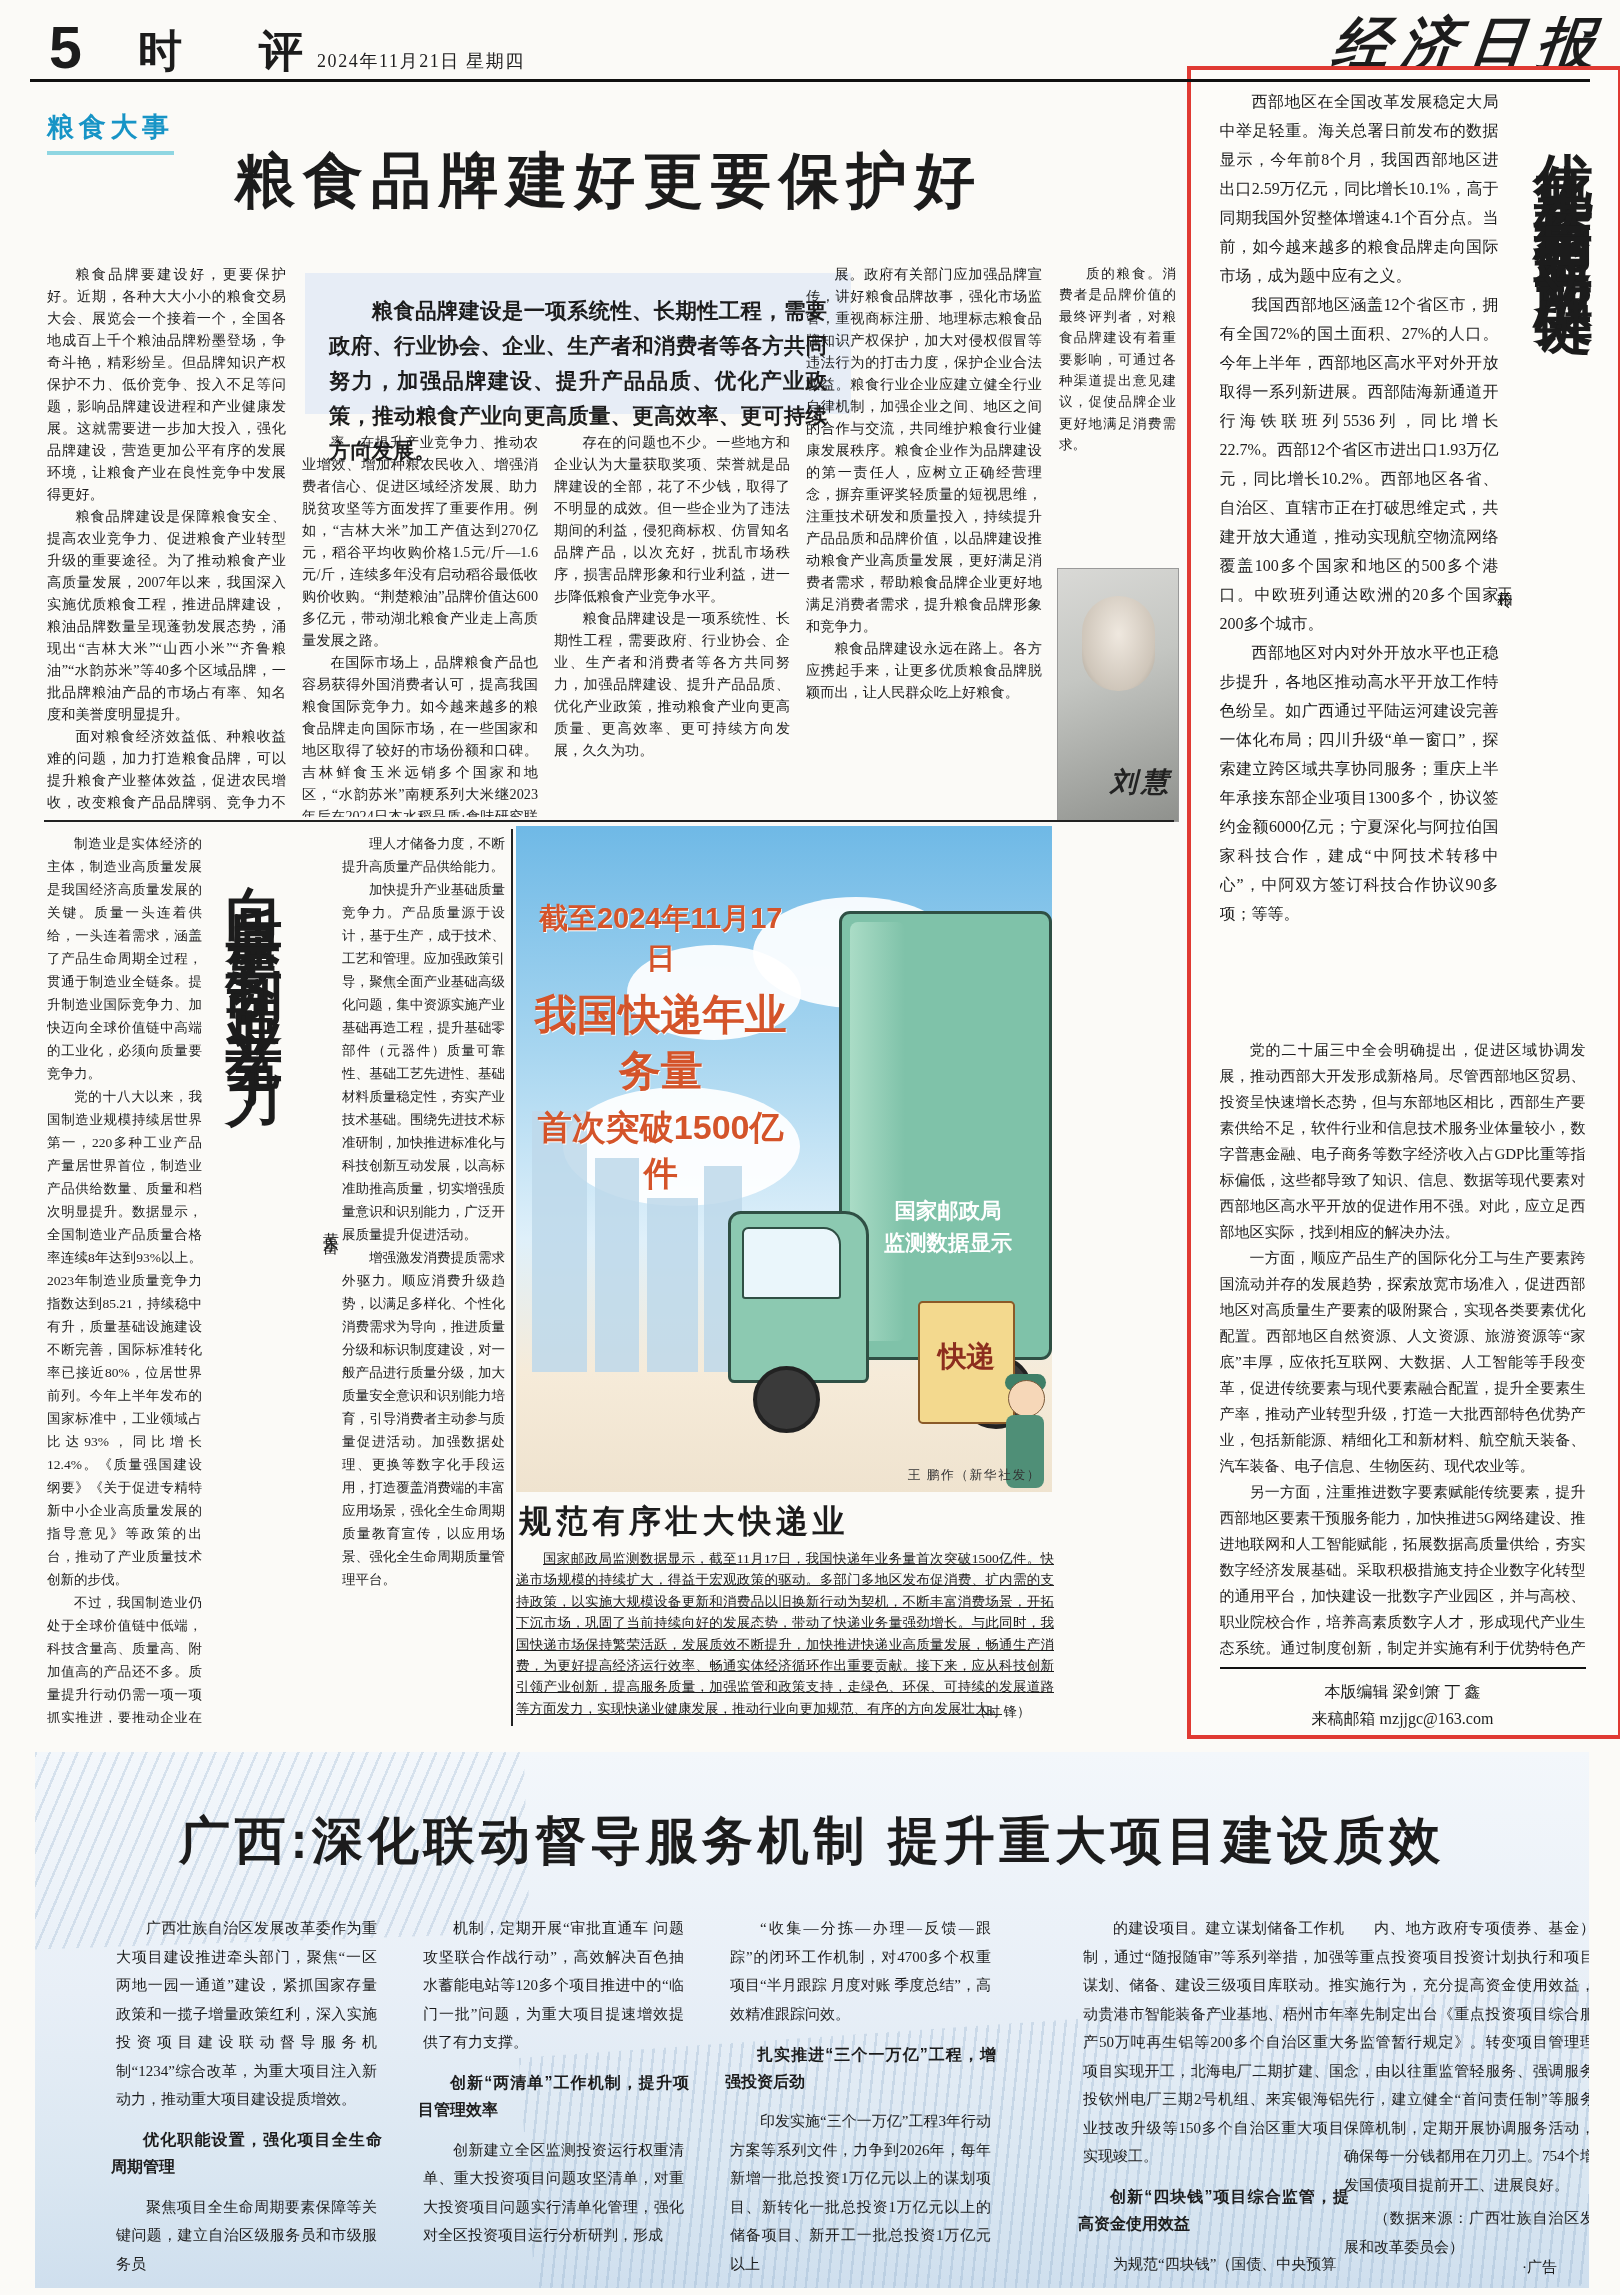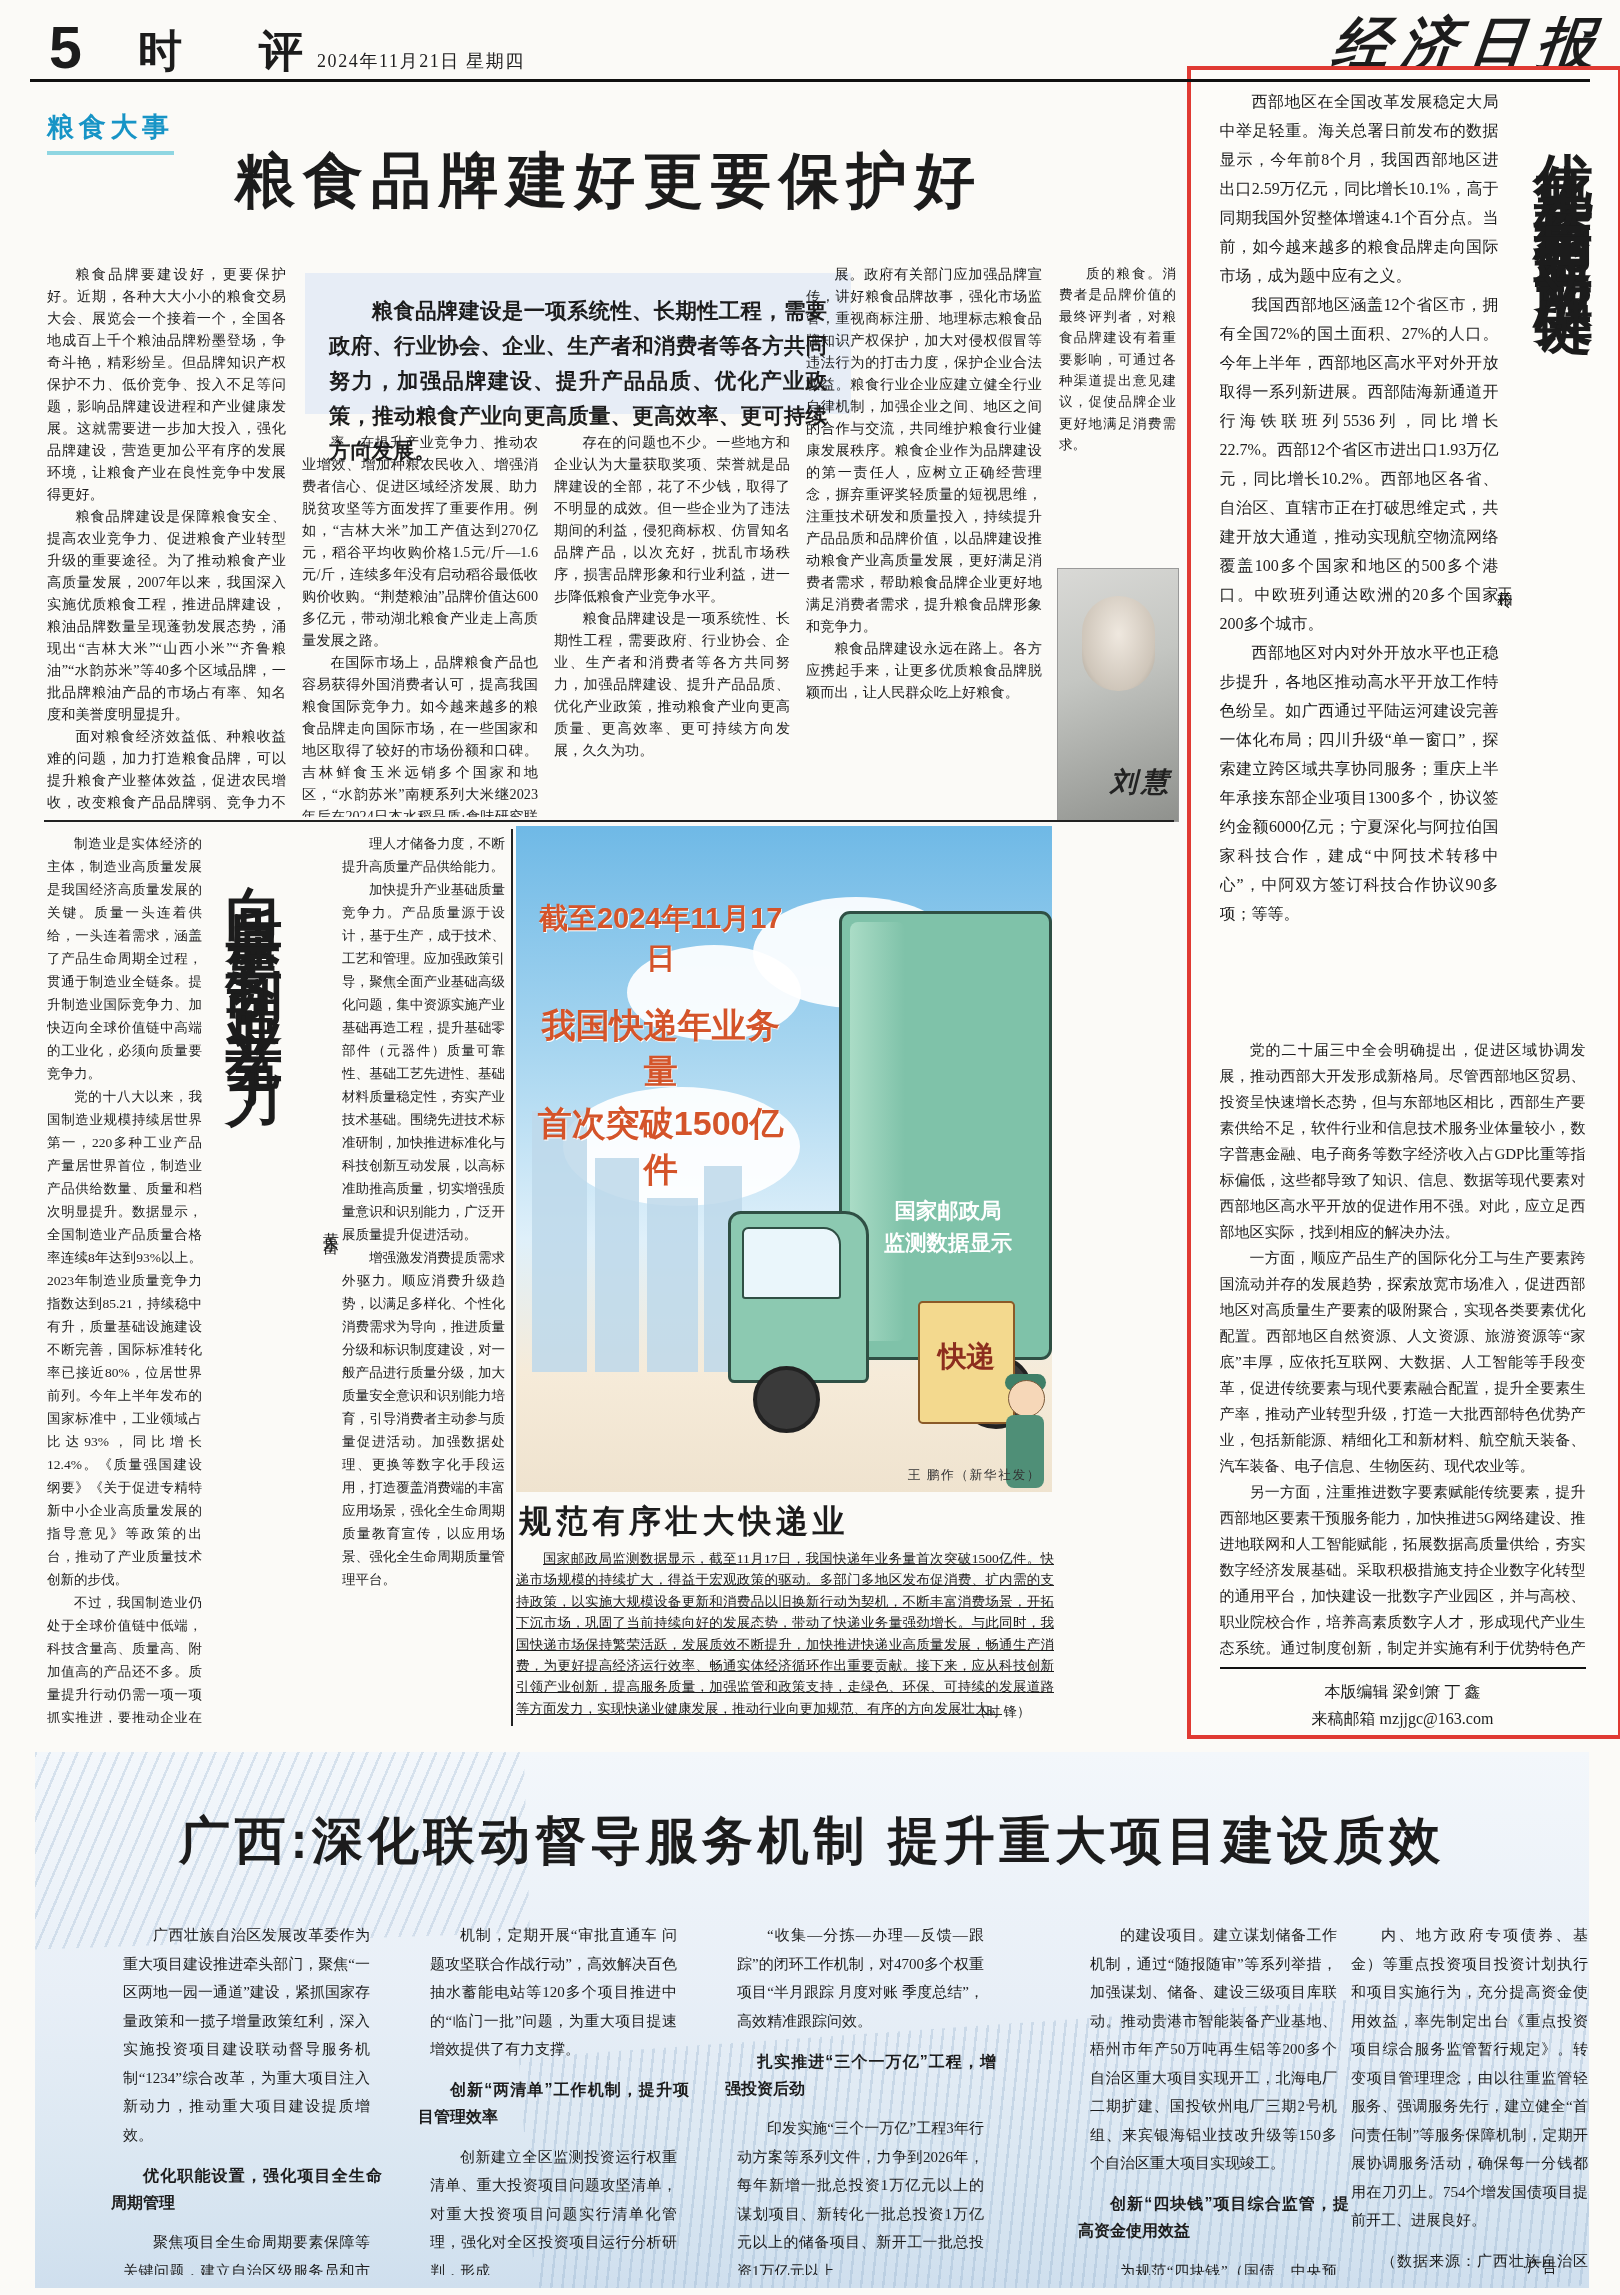--- a/index.html
+++ b/index.html
@@ -45,21 +45,21 @@
   #vrule-mid{left:511px;top:829px;width:1.6px;height:897px;background:#222;}
   
   #cartoon{left:516px;top:826px;width:536px;height:666px;overflow:hidden;
            background:linear-gradient(180deg,#6fb9e6 0%,#a8d6f0 34%,#dff0fa 62%,#f6ebd9 82%,#efe3cf 100%);}
   .cloud{position:absolute;background:#fff;border-radius:50%;opacity:.92;}
   .bldg{position:absolute;background:#bdd8ea;opacity:.85;}
   #cartoon-caption{position:absolute;left:14.2px;top:73px;width:261px;text-align:center;
                    color:#d4542a;font-weight:bold;font-family:"Liberation Sans",sans-serif;
                    text-shadow:0.8px 0.8px 0 #fff;}
   #cartoon-caption .l1{font-size:29px;}
-  #cartoon-caption .l2{font-size:34px;margin-top:24px;}
+  #cartoon-caption .l2{font-size:42px;margin-top:8px;}
   #cartoon-caption .l3{font-size:34px;margin-top:6.3px;}
   #truck-box{position:absolute;left:323px;top:85px;width:207px;height:443px;background:#7fc2a9;
              border:3.2px solid #2f4f44;border-radius:11px;}
   #truck-box .shine{position:absolute;left:8px;top:8px;width:55px;height:besides;height:419px;
              background:linear-gradient(90deg,#aadcc6,#7fc2a9);border-radius:8px;}
   #truck-sign{position:absolute;left:27px;top:253px;width:158px;text-align:center;color:#fff;
               font-weight:bold;font-size:21.4px;line-height:32px;font-family:"Liberation Sans",sans-serif;margin-top:28px;}
   #truck-cab{position:absolute;left:212px;top:385px;width:135px;height:166px;background:#8cc9b1;
              border:3.2px solid #2f4f44;border-radius:12.7px 24px 6.3px 6.3px;}
   #truck-cab .glass{position:absolute;left:11px;top:12.7px;width:95px;height:68px;background:#eaf6fb;
@@ -98,21 +98,21 @@
   #ad-box:before{content:"";position:absolute;left:-63px;top:-47px;width:554px;height:237px;
           background:repeating-linear-gradient(115deg,rgba(160,185,210,.35) 0 2.4px,transparent 2.4px 12.7px);
           transform:rotate(-2deg);}
   #ad-box:after{content:"";position:absolute;right:-47px;bottom:-32px;width:1108px;height:301px;
           background:repeating-linear-gradient(100deg,rgba(140,170,200,.30) 0 2.4px,transparent 2.4px 11px);
           transform:rotate(-4deg);}
   #ad-headline{position:absolute;left:0;right:0;top:55px;text-align:center;font-size:51px;font-weight:bold;
                letter-spacing:4.7px;font-family:"Liberation Sans",sans-serif;z-index:2;}
   .ad-col{position:absolute;top:157px;width:271px;height:366px;font-size:15px;line-height:28.5px;
           text-align:justify;overflow:hidden;z-index:2;}
-  .ad-col p{margin:12px;text-indent:2em;}
+  .ad-col p{margin:5px;text-indent:2em;}
   .ad-col p.sub{font-weight:bold;font-family:"Liberation Sans",sans-serif;margin:12.7px 0;font-size:16px;line-height:27px;}
   #ad-c1{left:76px;} #ad-c2{left:383px;} #ad-c3{left:690px;} #ad-c4{left:1043px;} #ad-c5{left:1304px;width:261px;}
   #ad-tag{position:absolute;right:32px;bottom:11px;font-size:15px;z-index:2;}
 </style>
 </head>
 <body>
 
 <div id="page">
 
   <div class="abs" id="pageno">5</div>

